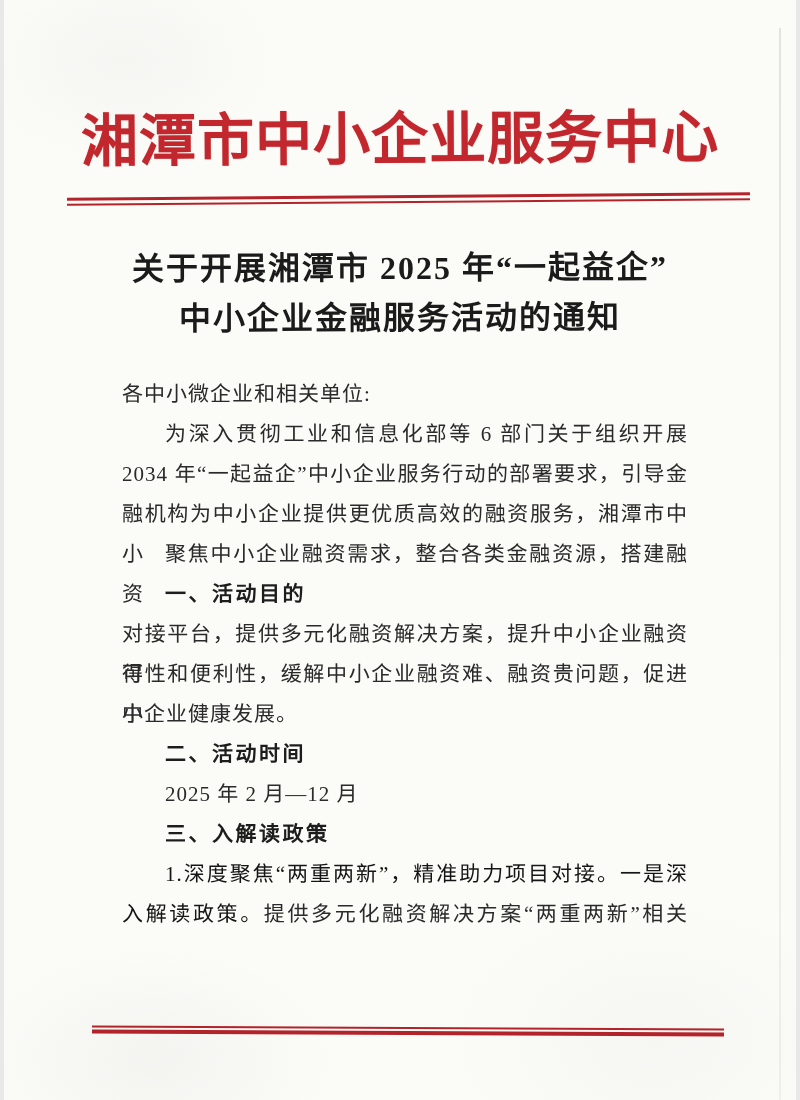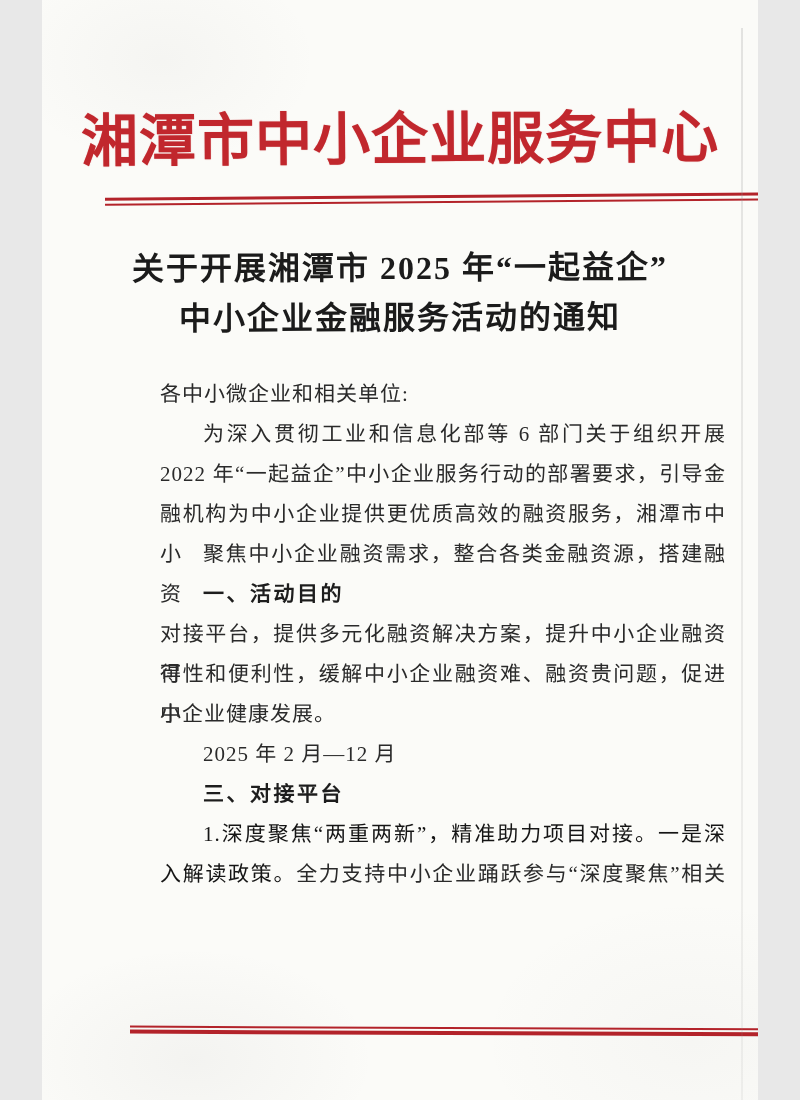--- a/index.html
+++ b/index.html
@@ -3,21 +3,21 @@
 <meta charset="utf-8">
 <style>
   :root{
     --red:#c1272d;
     --red-line:#b3232a;
     --ink:#2a2a2a;
   }
   html,body{margin:0;padding:0;background:#e8e8e8;}
   .page{
     position:relative;
-    width:716px;height:1100px;
+    width:792px;height:1100px;
     margin:0 auto;
     overflow:hidden;
     background:
       radial-gradient(220px 150px at 120px 60px, rgba(130,130,130,0.05), rgba(0,0,0,0) 70%),
       radial-gradient(260px 160px at 150px 1060px, rgba(120,120,120,0.06), rgba(0,0,0,0) 70%),
       radial-gradient(300px 200px at 650px 1040px, rgba(120,120,120,0.04), rgba(0,0,0,0) 70%),
       #fbfbf8;
     font-family:"Liberation Serif","DejaVu Serif",serif;
     color:var(--ink);
   }
@@ -104,30 +104,31 @@
   <div class="header-rule"></div>
 
   <div class="doc-title">
     <div>关于开展湘潭市 2025 年“一起益企”</div>
     <div>中小企业金融服务活动的通知</div>
   </div>
 
   <div class="doc-body">
       <div class="line"><span class="seg">各中小微企业和相关单位:</span></div>
       <div class="line indent fill"><span class="seg">为深入贯彻工业和信息化部等 6 部门关于组织开展</span></div>
-      <div class="line fill"><span class="seg">2022 年“一起益企”中小企业服务行动的部署要求，引导金</span></div>
+      <div class="line fill"><span class="seg">2034 年“一起益企”中小企业服务行动的部署要求，引导金</span></div>
       <div class="line fill"><span class="seg">融机构为中小企业提供更优质高效的融资服务，湘潭市中小</span></div>
       <div class="line indent fill"><span class="seg">聚焦中小企业融资需求，整合各类金融资源，搭建融资</span></div>
       <div class="line heading indent"><span class="seg">一、活动目的</span></div>
       <div class="line fill"><span class="seg">对接平台，提供多元化融资解决方案，提升中小企业融资可</span></div>
       <div class="line fill"><span class="seg">得性和便利性，缓解中小企业融资难、融资贵问题，促进中</span></div>
       <div class="line"><span class="seg">小企业健康发展。</span></div>
+      <div class="line heading indent"><span class="seg">二、活动时间</span></div>
       <div class="line indent"><span class="seg">2025 年 2 月—12 月</span></div>
-      <div class="line heading indent"><span class="seg">三、对接平台</span></div>
+      <div class="line heading indent"><span class="seg">三、入解读政策</span></div>
       <div class="line indent fill"><span class="seg seg-bold">1.深度聚焦“两重两新”，精准助力项目对接。一是深</span></div>
-      <div class="line fill"><span class="seg seg-bold">入解读政策。</span><span class="seg">全力支持中小企业踊跃参与“深度聚焦”相关</span></div>
+      <div class="line fill"><span class="seg seg-bold">入解读政策。</span><span class="seg">提供多元化融资解决方案“两重两新”相关</span></div>
     </div>
 
   <div class="footer-rule"></div>
 
   <div class="scan-edge"></div>
 
 </div>
 
 </body></html>

